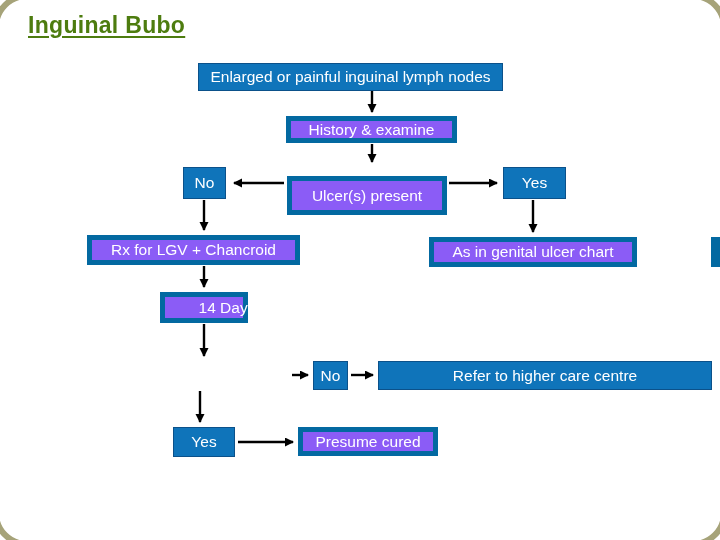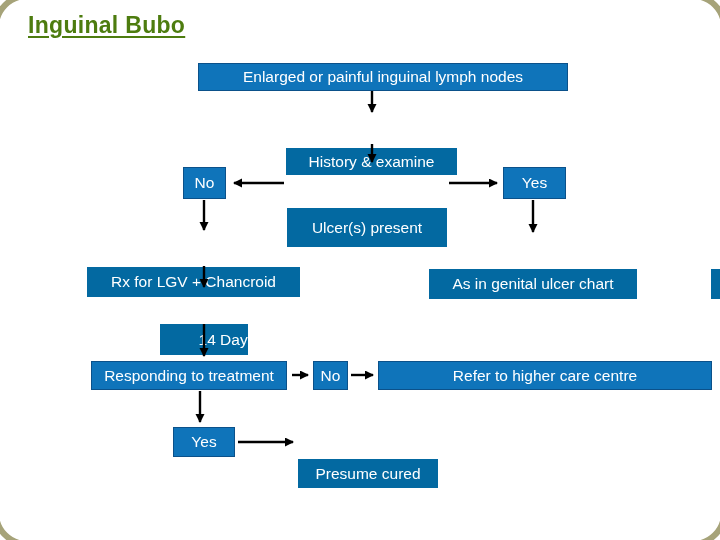--- a/index.html
+++ b/index.html
@@ -36,23 +36,23 @@
     display: flex;
     align-items: center;
     justify-content: center;
     text-align: center;
     color: #ffffff;
     font-size: 15.5px;
     line-height: 1;
     white-space: nowrap;
   }
   .node.medium { background: #0f74ba; border: 1px solid #0b518a; }
-  .node.light  { background: #0369a1; border: 5px solid #0369a1; margin-top: 32px; }
+  .node.light  { background: #8b5cf6; border: 5px solid #0369a1; }
 
-  #node-enlarged   { left: 198px; top: 63px;  width: 370px; height: 28px; }
+  #node-enlarged   { left: 198px; top: 63px;  width: 305px; height: 28px; }
   #node-history    { left: 286px; top: 116px; width: 171px; height: 27px; }
   #node-no1        { left: 183px; top: 167px; width: 43px;  height: 32px; }
   #node-ulcer      { left: 287px; top: 176px; width: 160px; height: 39px; }
   #node-yes1       { left: 503px; top: 167px; width: 63px;  height: 32px; }
   #node-rx         { left: 87px;  top: 235px; width: 213px; height: 30px; }
   #node-genital    { left: 429px; top: 237px; width: 208px; height: 30px; }
   #node-sliver     { left: 711px; top: 237px; width: 9px;   height: 30px; }
   #node-days       { left: 160px; top: 292px; width: 88px;  height: 31px; padding-left: 46px; }
   #node-responding { left: 91px;  top: 361px; width: 196px; height: 29px; }
   #node-no2        { left: 313px; top: 361px; width: 35px;  height: 29px; }
@@ -87,21 +87,20 @@
   <div id="node-yes1" class="node medium">Yes</div>
 
   <div id="node-rx" class="node light">Rx for LGV + Chancroid</div>
 
   <div id="node-genital" class="node light">As in genital ulcer chart</div>
 
   <div id="node-sliver" class="node light"></div>
 
   <div id="node-days" class="node light">14 Days</div>
 
-  <div id="node-responding" class="node medium">Responding to treatment</div>
 
   <div id="node-no2" class="node medium">No</div>
 
   <div id="node-refer" class="node medium">Refer to higher care centre</div>
 
   <div id="node-yes2" class="node medium">Yes</div>
 
   <div id="node-presume" class="node light">Presume cured</div>
 
   <svg class="arrows" viewBox="0 0 720 540" xmlns="http://www.w3.org/2000/svg">

